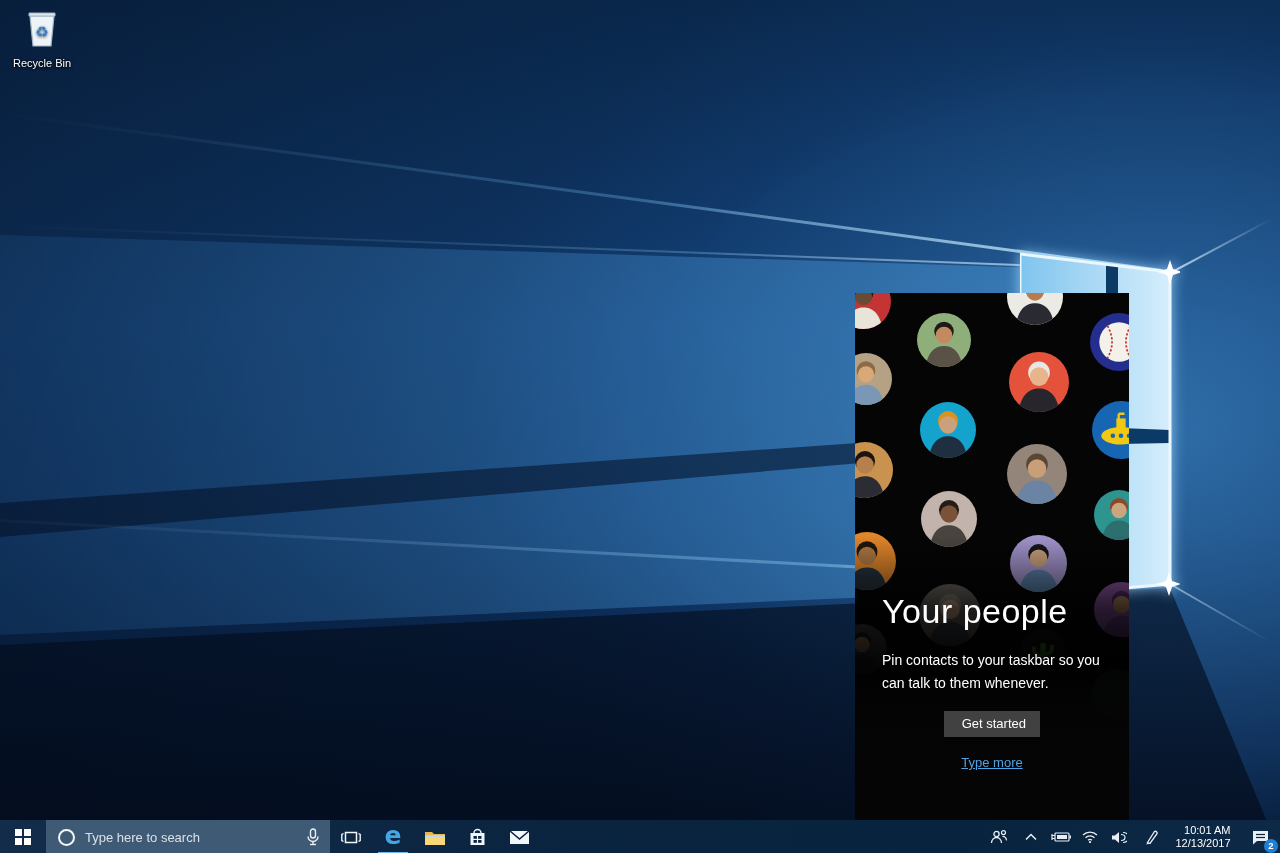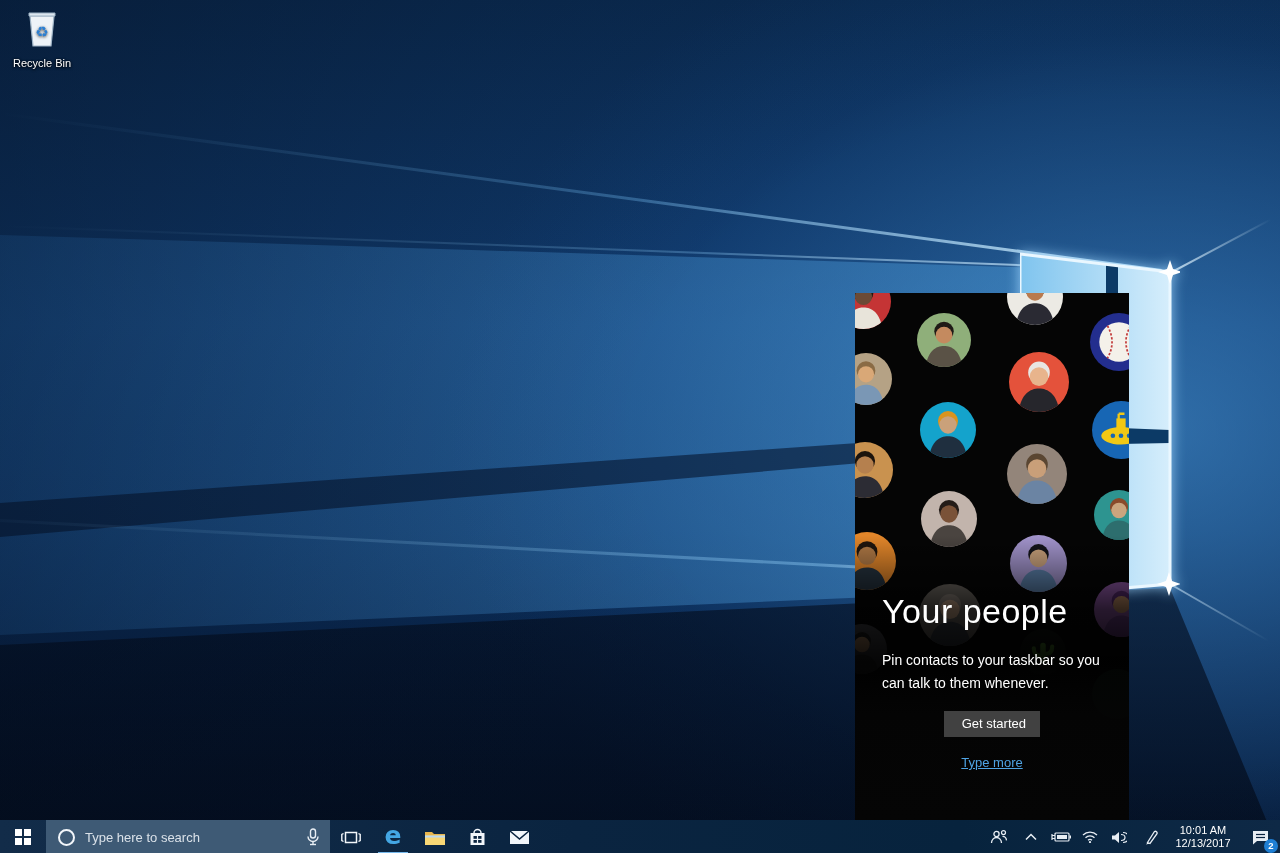--- a/index.html
+++ b/index.html
@@ -72,21 +72,21 @@
       margin:0 8px 0 12px;box-sizing:border-box;flex:none;}
   .search-input{flex:1;background:transparent;border:none;outline:none;color:#eef2f6;
       font-size:13px;font-family:inherit;min-width:0;}
   .search-input::placeholder{color:#e3e9ef;opacity:.95;}
   .mic{flex:none;margin:0 10px 0 6px;display:flex;align-items:center;}
   .tb-icon{width:42px;display:flex;align-items:center;justify-content:center;cursor:pointer;position:relative;}
   .edge-e{font-family:"DejaVu Sans",sans-serif;font-weight:bold;font-size:25px;color:#44a7e4;line-height:1;margin-top:-3px;}
   .edge-underline{position:absolute;left:6px;right:6px;bottom:0;height:2.5px;background:#76b9ed;}
   .tray{margin-left:auto;display:flex;align-items:center;}
   .tray-item{display:flex;align-items:center;justify-content:center;height:33px;cursor:pointer;position:relative;}
-  .clock{width:66px;text-align:center;color:#fff;font-size:11px;line-height:13px;margin:0 4px;}
+  .clock{width:66px;text-align:right;color:#fff;font-size:11px;line-height:13px;margin:0 4px;}
   .action-center{width:40px;}
   .ac-badge{position:absolute;right:2px;bottom:1px;width:14px;height:14px;border-radius:50%;
       background:#1f7fd4;color:#fff;font-size:9.5px;line-height:14px;text-align:center;font-weight:bold;}
 </style>
 </head>
 <body>
 
 <div class="desktop">
 
   <div class="wallpaper">

